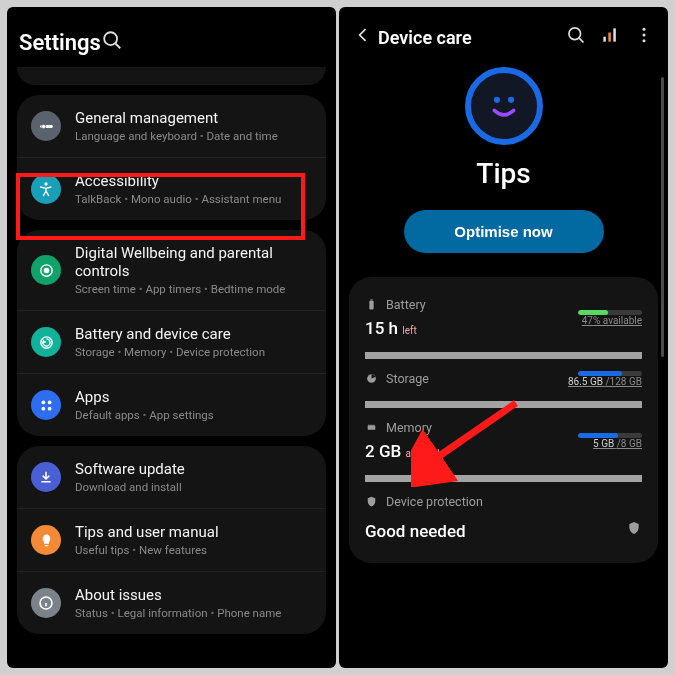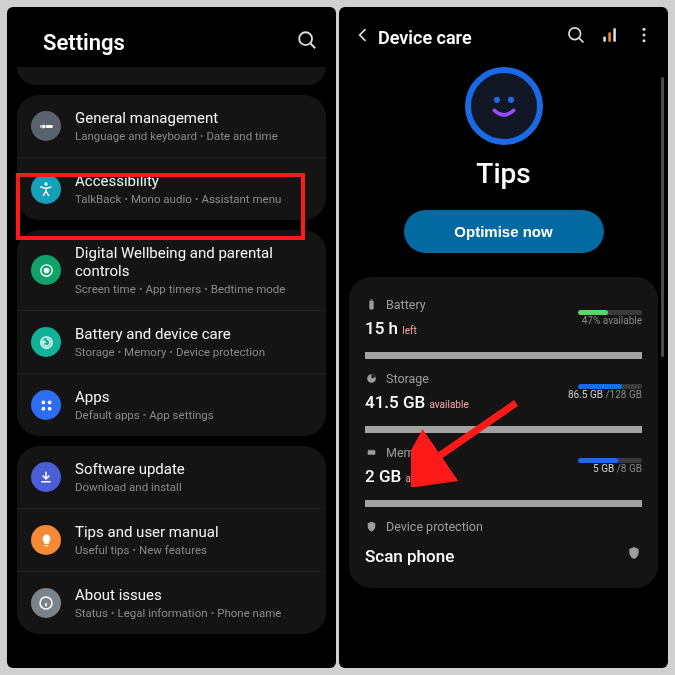--- a/index.html
+++ b/index.html
@@ -1,20 +1,20 @@
 <!DOCTYPE html>
 <html><head>
 <meta charset="utf-8">
 <style>
   * { box-sizing: border-box; margin: 0; padding: 0; }
   body { background: #d0d0d0; font-family: -apple-system, "Segoe UI", Roboto, sans-serif; width: 675px; height: 675px; overflow: hidden; }
   .stage { display: flex; gap: 3px; padding: 7px; }
   .phone { background: #000; border-radius: 6px; width: 329px; height: 661px; overflow: hidden; position: relative; color: #fff; }
   
-  .settings-header { display: flex; align-items: center; justify-content: space-between; padding: 22px 18px 10px 36px; }
+  .settings-header { display: flex; align-items: center; justify-content: flex-start; padding: 22px 18px 10px 12px; }
   .settings-title { font-size: 22px; font-weight: 600; }
   .search-icon svg { width: 22px; height: 22px; stroke: #e0e0e0; fill: none; stroke-width: 2; }
   .partial-card { margin: 2px 10px 10px 10px; background: #141414; border-radius: 0 0 22px 22px; height: 18px; }
   .card { background: #141414; margin: 0 10px 10px 10px; border-radius: 22px; overflow: hidden; }
   .row { display: flex; align-items: center; padding: 14px 14px 14px 14px; border-bottom: 1px solid #222; position: relative; }
   .row:last-child { border-bottom: none; }
   .row .ic { width: 30px; height: 30px; border-radius: 50%; flex: none; display: flex; align-items: center; justify-content: center; margin-right: 14px; }
   .row .txt { flex: 1; min-width: 0; }
   .row .title { font-size: 15px; color: #f5f5f5; line-height: 1.2; }
   .row .sub { font-size: 11.5px; color: #8a8a8a; margin-top: 2px; white-space: nowrap; overflow: hidden; text-overflow: ellipsis; }
@@ -36,21 +36,21 @@
   .dc-row { border-bottom: 7px solid #a3a3a3; padding: 12px 0 14px 0; display: flex; }
   .dc-row:last-child { border-bottom: none; }
   .dc-left { flex: 1; }
   .dc-label { display: flex; align-items: center; gap: 8px; color: #9d9d9d; font-size: 12.5px; }
   .dc-label svg { width: 13px; height: 13px; }
   .dc-value { margin-top: 6px; font-size: 17px; font-weight: 500; color: #fff; }
   .dc-value .v-sub { font-size: 10px; color: #fca5a5; font-weight: 400; }
   .dc-right { width: 96px; text-align: right; display: flex; flex-direction: column; justify-content: center; }
   .bar { height: 5px; width: 64px; border-radius: 3px; background: #3a3a3a; margin-left: auto; overflow: hidden; position: relative; }
   .bar-fill { height: 100%; border-radius: 3px; }
-  .bar-sub { font-size: 10px; color: #8a8a8a; margin-top: 0; }
+  .bar-sub { font-size: 10px; color: #8a8a8a; margin-top: 0; text-decoration: underline; }
   .scan-line { display:flex; align-items:center; justify-content:space-between; margin-top:6px; }
   .scroll-track { position: absolute; right: 4px; top: 70px; width: 3px; height: 560px; background: transparent; }
   .scroll-thumb { width: 3px; height: 280px; background: #4a4a4a; border-radius: 2px; }
   
   .arrow-anno { position: absolute; pointer-events: none; }
 </style>
 </head>
 <body>
 
 <div class="stage">
@@ -240,21 +240,20 @@
 
       <div class="dc-row">
         <div class="dc-left">
           <div class="dc-label">
               <svg viewBox="0 0 24 24" fill="#9d9d9d">
                 <circle cx="12" cy="12" r="8"></circle>
                 <path d="M12 4 A8 8 0 0 1 19 9 L12 12 Z" fill="#141414"></path>
               </svg>
               <span>Storage</span>
             </div>
-          <div class="dc-value"><span>41.5 GB</span> <span class="v-sub">available</span></div>
         </div>
         <div class="dc-right">
           <div class="bar">
               <div class="bar-fill" id="bar-stor" style="width: 68%; background: rgb(26, 106, 230);"></div>
             </div>
           <div class="bar-sub"><span style="color:#d0d0d0">86.5 GB</span> <span>/128 GB</span></div>
         </div>
       </div>
 
       <div class="dc-row">
@@ -280,21 +279,21 @@
 
       <div class="dc-row">
         <div class="dc-left" style="width:100%">
           <div class="dc-label">
               <svg viewBox="0 0 24 24" fill="#9d9d9d">
                 <path d="M12 3 L19 6 V11 C19 16 16 20 12 21 C8 20 5 16 5 11 V6 Z"></path>
               </svg>
               <span>Device protection</span>
             </div>
           <div class="scan-line">
-            <div class="dc-value">Scan phone</div>
+            <div class="dc-value">Good needed</div>
             <svg width="16" height="18" viewBox="0 0 24 24" fill="#9d9d9d">
                 <path d="M12 3 L19 6 V11 C19 16 16 20 12 21 C8 20 5 16 5 11 V6 Z"></path>
               </svg>
           </div>
         </div>
       </div>
 
     </div>
 
     <div class="scroll-track">

